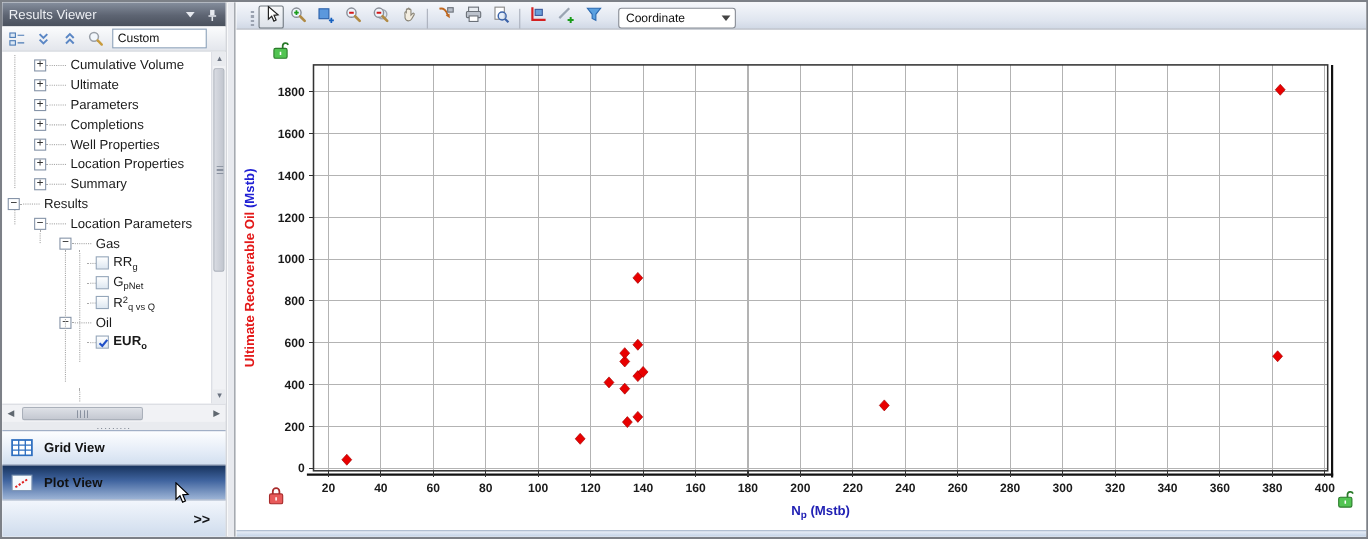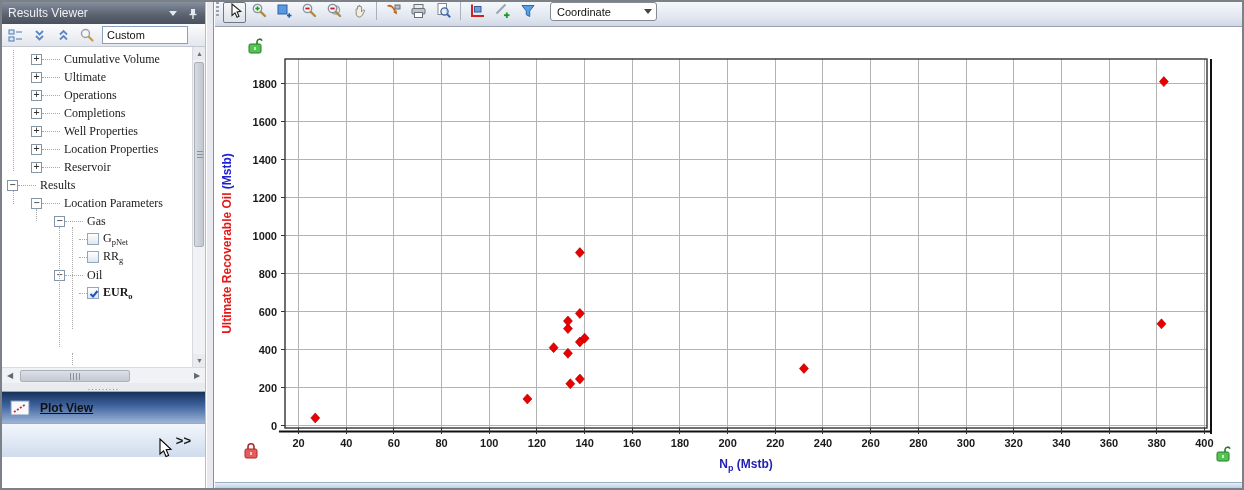--- a/index.html
+++ b/index.html
@@ -34,52 +34,52 @@
   .dots{height:1px;border-top:1px dotted #a8a8a8;display:inline-block;}
   .expander{
     width:11px;height:11px;border:1px solid #8694a8;background:#fff;flex:none;
     font-size:10px;line-height:8px;text-align:center;color:#333;font-family:"DejaVu Sans Mono",monospace;
   }
   .cbx{
     width:12px;height:12px;border:1px solid #94a6ba;flex:none;
     background:linear-gradient(180deg,#fff,#dde7f1);position:relative;
   }
   .cbx svg{position:absolute;left:0;top:0;}
-  .tree-label{padding:0 3px;margin-left:1px;font-family:Liberation Serif, serif;}
+  .tree-label{padding:0 3px;margin-left:1px;}
   .tree-label.selected{background:#4d9ff0;outline:1px solid #2a70c8;}
   .tree-label.bold{font-weight:bold;}
   .tree-label .sub{font-size:8.5px;vertical-align:-3px;}
   .tree-label .sup{font-size:8.5px;vertical-align:4px;}
   .vguide{position:absolute;width:1px;border-left:1px dotted #a8a8a8;}
   .vscroll{position:absolute;right:0;top:0;width:13px;height:100%;background:#f1f2f5;border-left:1px solid #d8dae0;}
   .vscroll .arrow{position:absolute;left:0;width:13px;height:13px;display:flex;align-items:center;justify-content:center;background:#e9ebef;color:#6a7280;font-size:7px;}
   .vscroll .thumb{position:absolute;left:1px;width:10px;background:linear-gradient(90deg,#d8dbe2,#c2c6cf);border:1px solid #aab0ba;border-radius:2px;}
   .thumb-grip{position:absolute;left:2px;top:50%;margin-top:-4px;width:6px;height:8px;
     background:repeating-linear-gradient(180deg,#8a92a0 0 1px,transparent 1px 3px);}
   .hscroll{height:16px;display:flex;align-items:center;background:#f1f2f5;border-top:1px solid #d8dae0;position:relative;}
   .hscroll .h-arrow{width:16px;height:14px;display:flex;align-items:center;justify-content:center;color:#606870;font-size:8px;}
   .hscroll .h-thumb{position:absolute;left:18px;width:110px;height:12px;top:2px;
     background:linear-gradient(180deg,#dde0e6,#c4c8d1);border:1px solid #aab0ba;border-radius:2px;}
   .h-grip{position:absolute;left:50%;top:2px;margin-left:-5px;width:10px;height:7px;
     background:repeating-linear-gradient(90deg,#8a92a0 0 1px,transparent 1px 3px);}
   .splitter{height:8px;background:#e9ebef;display:flex;align-items:center;justify-content:center;color:#7a828e;font-size:9px;letter-spacing:1px;line-height:4px;}
   .view-btn{height:32px;display:flex;align-items:center;padding:0 8px;gap:10px;
     font-size:12px;font-weight:bold;color:#111;border-top:1px solid #97a7c0;}
   .view-btn.grid{background:linear-gradient(180deg,#fdfeff,#e7eef8 55%,#d3e0f0);height:31px;}
-  .view-btn.plot{background:linear-gradient(180deg,#16325c 0%,#40649f 45%,#9db4d6 100%);text-decoration:underline;}
+  .view-btn.plot{background:linear-gradient(180deg,#16325c 0%,#40649f 45%,#9db4d6 100%);}
   .bottom-row{height:34px;background:linear-gradient(180deg,#f2f6fc,#cfdced);border-top:1px solid #9aaac2;
     display:flex;align-items:center;justify-content:flex-end;padding:0 14px;font-size:13px;font-weight:bold;color:#14161a;}
   .view-icon{width:20px;height:16px;flex:none;}
   
   .right-pane{position:absolute;left:205px;top:0;width:1035px;height:486px;background:#fff;}
   .pane-gap{position:absolute;left:0;top:0;width:7px;height:486px;background:#e8eaef;border-right:1px solid #8b8f96;}
   .plot-toolbar{
-    position:absolute;left:8px;top:0;right:0;height:25px;display:flex;align-items:flex-start;
+    position:absolute;left:8px;top:0;right:0;height:25px;display:flex;align-items:flex-end;
     background:linear-gradient(180deg,#f5f7fb 0%,#dfe5ef 70%,#d0d8e5 100%);
-    border-bottom:1px solid #9aa0ac;padding-left:0;
+    border-bottom:1px solid #9aa0ac;padding-left:12px;
   }
   .grip{width:3px;height:16px;margin:0 3px 0 1px;
     background:repeating-linear-gradient(180deg,#9aa2b0 0 2px,transparent 2px 4px);}
   .tool-btn{width:23px;height:21px;display:flex;align-items:center;justify-content:center;border:1px solid transparent;border-radius:2px;margin:0 1px;}
   .tool-btn.selected{border:1px solid #70787f;background:linear-gradient(180deg,#f7f8fa,#dde2e9);}
   .tool-sep{width:1px;height:18px;background:#aab0bc;margin:0 4px;}
   .mode-dropdown{
     margin-left:10px;width:107px;height:19px;border:1px solid #868b94;border-radius:3px;background:#fff;
     display:flex;align-items:center;font-size:11px;color:#111;padding-left:6px;position:relative;
   }
@@ -153,21 +153,21 @@
         <div class="tree-row">
           <span style="width: 29px; flex: 0 0 auto;"></span>
           <span class="expander">+</span>
           <span class="dots" style="width: 18px;"></span>
           <span class="tree-label">Ultimate</span>
         </div>
         <div class="tree-row">
           <span style="width: 29px; flex: 0 0 auto;"></span>
           <span class="expander">+</span>
           <span class="dots" style="width: 18px;"></span>
-          <span class="tree-label">Operations</span>
+          <span class="tree-label">Parameters</span>
         </div>
         <div class="tree-row">
           <span style="width: 29px; flex: 0 0 auto;"></span>
           <span class="expander">+</span>
           <span class="dots" style="width: 18px;"></span>
           <span class="tree-label">Completions</span>
         </div>
         <div class="tree-row">
           <span style="width: 29px; flex: 0 0 auto;"></span>
           <span class="expander">+</span>
@@ -177,51 +177,57 @@
         <div class="tree-row">
           <span style="width: 29px; flex: 0 0 auto;"></span>
           <span class="expander">+</span>
           <span class="dots" style="width: 18px;"></span>
           <span class="tree-label">Location Properties</span>
         </div>
         <div class="tree-row">
           <span style="width: 29px; flex: 0 0 auto;"></span>
           <span class="expander">+</span>
           <span class="dots" style="width: 18px;"></span>
-          <span class="tree-label">Reservoir</span>
+          <span class="tree-label">Summary</span>
         </div>
         <div class="tree-row">
           <span style="width: 5px; flex: 0 0 auto;"></span>
           <span class="expander">−</span>
           <span class="dots" style="width: 18px;"></span>
           <span class="tree-label">Results</span>
         </div>
         <div class="tree-row">
           <span style="width: 29px; flex: 0 0 auto;"></span>
           <span class="expander">−</span>
           <span class="dots" style="width: 18px;"></span>
           <span class="tree-label">Location Parameters</span>
         </div>
         <div class="tree-row">
           <span style="width: 52px; flex: 0 0 auto;"></span>
           <span class="expander">−</span>
           <span class="dots" style="width: 18px;"></span>
           <span class="tree-label">Gas</span>
+        </div>
+        <div class="tree-row">
+          <span style="width: 77px; flex: 0 0 auto;"></span>
+          <span class="dots" style="width: 8px;"></span>
+          <span class="cbx"></span>
+          <span class="tree-label"><span>RR</span><span class="sub">g</span></span>
         </div>
         <div class="tree-row">
           <span style="width: 77px; flex: 0 0 auto;"></span>
           <span class="dots" style="width: 8px;"></span>
           <span class="cbx"></span>
           <span class="tree-label"><span>G</span><span class="sub">pNet</span></span>
         </div>
         <div class="tree-row">
           <span style="width: 77px; flex: 0 0 auto;"></span>
           <span class="dots" style="width: 8px;"></span>
           <span class="cbx"></span>
-          <span class="tree-label"><span>RR</span><span class="sub">g</span></span>
+          <span class="tree-label"><span>R</span><span class="sup">2</span><span class="sub">q vs Q</span></span>
         </div>
         <div class="tree-row">
           <span style="width: 52px; flex: 0 0 auto;"></span>
           <span class="expander">−</span>
           <span class="dots" style="width: 18px;"></span>
           <span class="tree-label">Oil</span>
         </div>
         <div class="tree-row">
           <span style="width: 77px; flex: 0 0 auto;"></span>
           <span class="dots" style="width: 8px;"></span>
@@ -250,20 +256,32 @@
     <div class="hscroll">
       <span class="h-arrow">◀</span>
       <span class="h-thumb">
           <span class="h-grip"></span>
         </span>
       <span class="h-arrow" style="position:absolute;right:0;">▶</span>
     </div>
 
     <div class="splitter">.........</div>
 
+    <div class="view-btn grid">
+      <span class="view-icon">
+        <svg width="20" height="16">
+            <rect x="1" y="1" width="18" height="14" fill="#fff" stroke="#2e6fc0" stroke-width="1.6"></rect>
+            <line x1="1" y1="5.6" x2="19" y2="5.6" stroke="#2e6fc0" stroke-width="1.2"></line>
+            <line x1="1" y1="10.2" x2="19" y2="10.2" stroke="#2e6fc0" stroke-width="1.2"></line>
+            <line x1="7" y1="1" x2="7" y2="15" stroke="#2e6fc0" stroke-width="1.2"></line>
+            <line x1="13" y1="1" x2="13" y2="15" stroke="#2e6fc0" stroke-width="1.2"></line>
+          </svg>
+      </span>
+      <span>Grid View</span>
+    </div>
 
     <div class="view-btn plot">
       <span class="view-icon">
         <svg width="20" height="16">
             <rect x="1" y="1" width="18" height="14" fill="#f6fafe" stroke="#7e96b4"></rect>
             <line x1="4" y1="12" x2="16" y2="4" stroke="#e02020" stroke-width="1.8" stroke-dasharray="2,1.6"></line>
           </svg>
       </span>
       <span>Plot View</span>
     </div>

